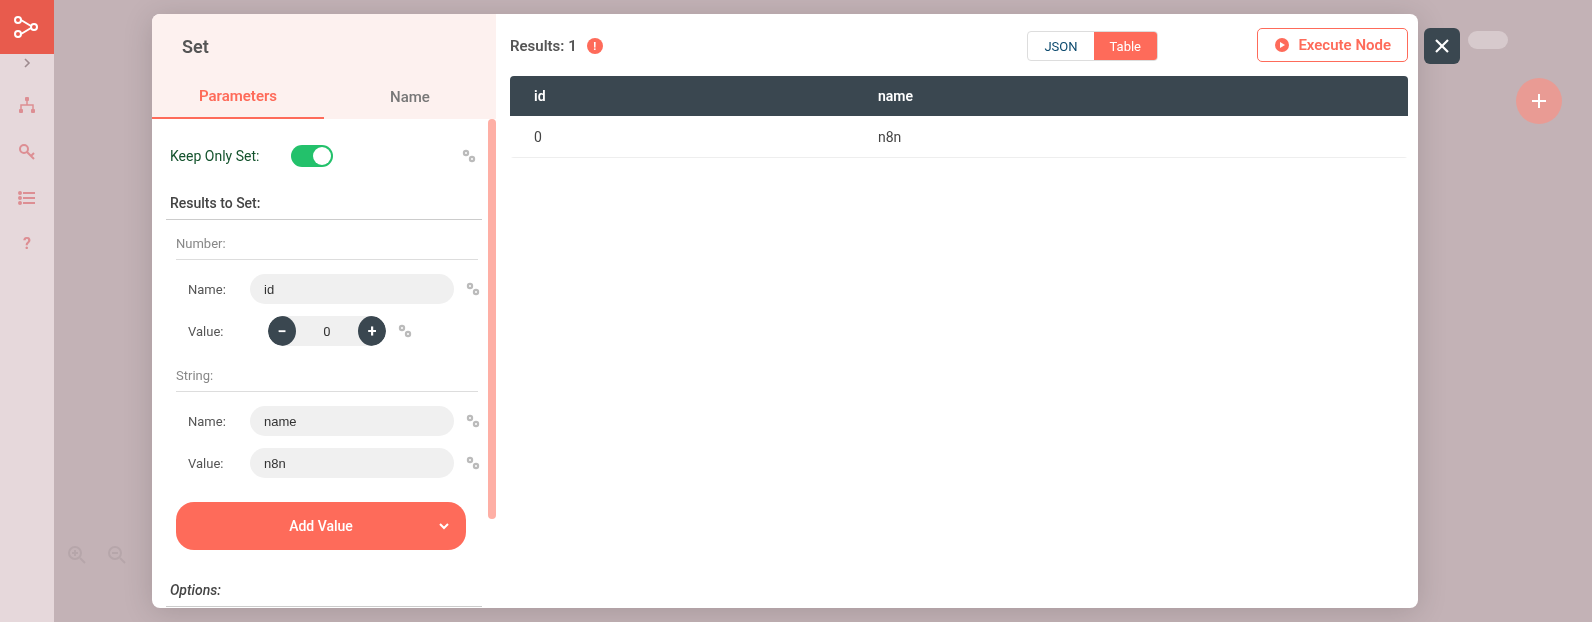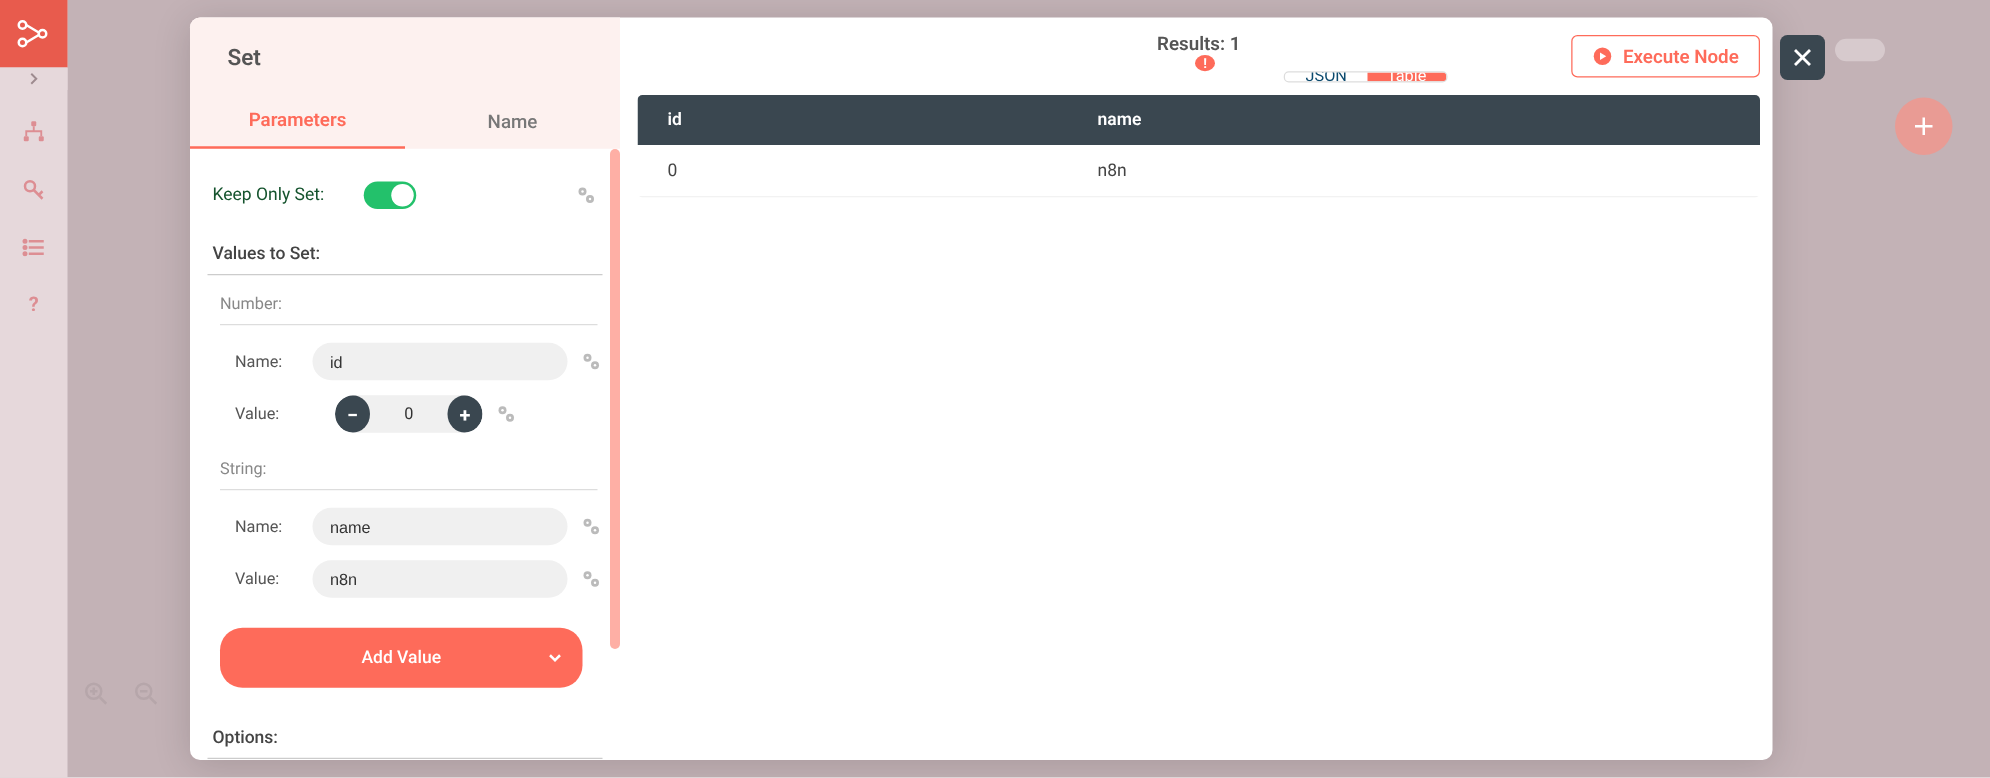--- a/index.html
+++ b/index.html
@@ -140,21 +140,21 @@
     margin:18px 0 0 10px;width:290px;height:48px;border-radius:18px;background:#fe6b5a;color:#fff;
     display:flex;align-items:center;justify-content:center;font-size:14px;font-weight:500;cursor:pointer;position:relative;
   }
   .add-value-btn .chev{position:absolute;right:16px;}
 
   
   .results{
     flex:1;padding:12px 10px 10px 14px;position:relative;
   }
   .results-header{
-    display:flex;align-items:center;height:40px;flex-direction:column;
+    display:flex;align-items:center;height:40px;
   }
   .results-text{font-size:15px;font-weight:600;color:#555;}
   .count{color:#555;}
   .warn-icon{
     margin-left:10px;width:16px;height:16px;border-radius:50%;background:#fe6b5a;color:#fff;
     display:flex;align-items:center;justify-content:center;font-size:11px;font-weight:bold;
   }
   .view-toggle{
     margin-left:auto;margin-right:250px;display:flex;border:1px solid #ddd;border-radius:4px;overflow:hidden;height:30px;
   }
@@ -311,21 +311,21 @@
                 <circle cx="12" cy="12" r="3.2"></circle>
               </g>
               <g fill="#fff">
                 <circle cx="6" cy="6" r="1"></circle>
                 <circle cx="12" cy="12" r="1"></circle>
               </g>
             </svg>
         </div>
       </div>
 
-      <div class="section-label">Values to Set:</div>
+      <div class="section-label">Results to Set:</div>
 
       <div class="sub-label">Number:</div>
 
       <div class="field-row">
         <span class="field-name">Name:</span>
         <input class="text-input" value="id" style="">
         <div class="field-gear">
           <svg width="18" height="18" viewBox="0 0 18 18">
               <g fill="#bbb">
                 <circle cx="6" cy="6" r="3.2"></circle>
@@ -398,21 +398,21 @@
 
       <div class="add-value-btn">
         <span>Add Value</span>
         <span class="chev">
           <svg width="12" height="12" viewBox="0 0 12 12">
               <path d="M2 4 L6 8 L10 4" stroke="#fff" stroke-width="2" fill="none"></path>
             </svg>
         </span>
       </div>
 
-      <div class="section-label" style="margin-top:26px;">Options:</div>
+      <div class="section-label" style="margin-top:26px;font-style:italic;">Options:</div>
     </div>
   </div>
 
   <div class="results">
     <div class="results-header">
       <span class="results-text">
         <span>Results: </span><span class="count">1</span>
       </span>
       <div class="warn-icon">!</div>
       <div class="view-toggle">

